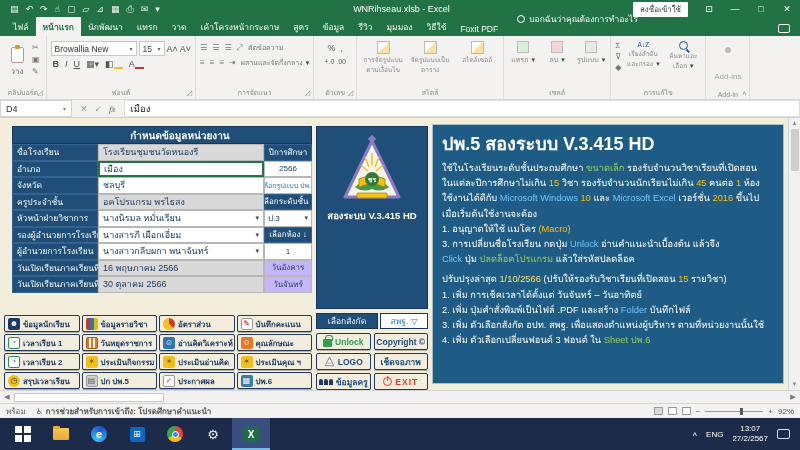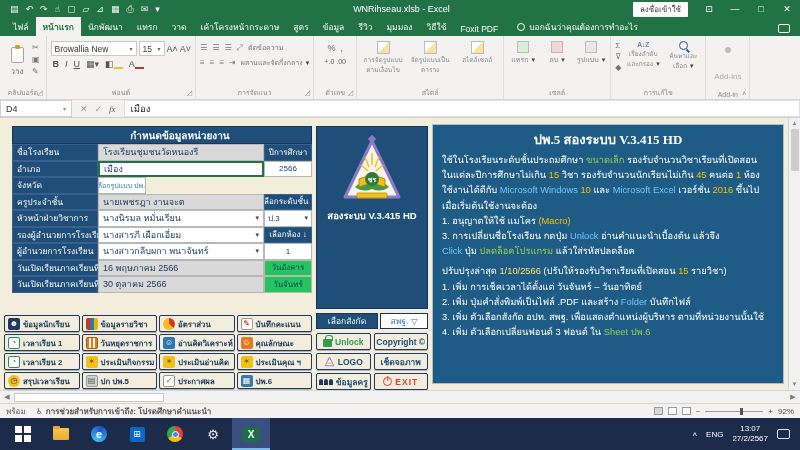--- a/index.html
+++ b/index.html
@@ -13,21 +13,21 @@
   .qat span{line-height:18px;}
   .tb-title{flex:1;text-align:center;font-size:9px;}
   .signin{background:#fff;color:#333;font-size:8px;padding:1px 7px;margin-right:8px;border-radius:1px;}
   .winbtns{display:flex;align-items:center;gap:0;}
   .winbtn{width:26px;text-align:center;font-size:9px;line-height:18px;}
 
   
   .tabrow{height:18px;background:#217346;display:flex;align-items:flex-end;color:#fff;padding-left:6px;}
   .rtab{font-size:8.5px;padding:3px 7px 2px;white-space:nowrap;}
   .rtab.active{background:#f3f2f1;color:#217346;font-weight:bold;}
-  .tellme{display:flex;align-items:center;gap:4px;font-size:8.5px;margin-left:12px;padding-bottom:2px;}
+  .tellme{display:flex;align-items:center;gap:4px;font-size:8.5px;margin-left:12px;padding-bottom:10px;}
   .pin-ic{width:8px;height:8px;border:1px solid #fff;border-radius:50%;display:inline-block;}
   .tab-spacer{flex:1;}
   .comment-ic{width:12px;height:9px;border:1px solid #fff;border-radius:2px;margin:0 10px 3px 0;}
 
   
   .ribbon{height:64px;background:#f3f2f1;border-bottom:1px solid #d6d6d6;display:flex;color:#444;}
   .rgroup{position:relative;border-right:1px solid #dcdcdc;padding:3px 4px 11px;}
   .rg-label{position:absolute;bottom:1px;left:0;right:0;text-align:center;font-size:7px;color:#8a8a8a;white-space:nowrap;}
   .paste-big{display:flex;flex-direction:column;align-items:center;justify-content:center;width:26px;height:46px;font-size:8px;color:#555;}
   .clip-ic{width:13px;height:16px;background:#fff;border:1px solid #b99;border-radius:2px;position:relative;margin-bottom:2px;}
@@ -75,21 +75,21 @@
   .sheet{position:relative;height:272px;background:#f2eedb;overflow:hidden;}
 
   .form{position:absolute;left:12px;top:8px;width:300px;}
   .form-header{background:#1f4e79;color:#fff;text-align:center;font-size:10px;height:18px;line-height:18px;border:1px solid #16365c;font-weight:bold;padding-left:36px;}
   .frow{display:flex;height:16.5px;}
   .f-label{width:86px;background:#1f4e79;color:#fff;font-size:8.5px;display:flex;align-items:center;padding:0 4px;border:0.5px solid #36618e;white-space:nowrap;}
   .f-value{flex:1;background:#d9d9d9;color:#17375e;font-size:9px;display:flex;align-items:center;padding:0 4px;border:0.5px solid #b7b7b7;white-space:nowrap;overflow:hidden;}
   .f-value.white{background:#fff;}
   .f-value.sel{background:#fff;border:2px solid #217346;}
   .f-value.tiny{font-size:6.3px;}
-  .f-right{width:48px;background:#22c55e;color:#17375e;font-size:8px;display:flex;align-items:center;justify-content:center;border:0.5px solid #b7b7b7;white-space:nowrap;overflow:hidden;}
+  .f-right{width:48px;background:#c4b5fd;color:#17375e;font-size:8px;display:flex;align-items:center;justify-content:center;border:0.5px solid #b7b7b7;white-space:nowrap;overflow:hidden;}
   .f-right.dark{background:#1f4e79;color:#fff;border-color:#36618e;}
   .f-right.white{background:#fff;}
   .f-right.blue{background:#fff;color:#2e75b6;font-size:7px;}
   .dd::after{content:"▾";margin-left:auto;color:#444;font-size:7px;padding-left:2px;}
   .ddc::after{content:"▾";color:#444;font-size:7px;padding-left:3px;}
 
   .btn-grid{position:absolute;left:4px;top:197px;width:308px;display:grid;grid-template-columns:repeat(4,1fr);gap:2px;}
   .gbtn{height:17px;background:#f2eddd;border:1px solid #1f3864;border-radius:2px;display:flex;align-items:center;gap:3px;padding:0 3px;font-size:7.8px;color:#17375e;font-weight:bold;white-space:nowrap;overflow:hidden;box-shadow:0 1px 0 rgba(0,0,0,.25);}
   .gi{width:12px;height:12px;border-radius:2px;flex:none;display:flex;align-items:center;justify-content:center;font-size:8px;color:#fff;}
   .gi-students{background:#203864;}
@@ -119,21 +119,21 @@
   .mbtn.green{color:#2e9e4f;}
   .mbtn.red{color:#e03c31;letter-spacing:1px;text-align:center;}
   .lock-ic{width:9px;height:8px;background:#2e9e4f;border-radius:1px;position:relative;margin-top:3px;}
   .lock-ic::before{content:"";position:absolute;top:-4px;left:1.5px;width:6px;height:5px;border:1.5px solid #2e9e4f;border-bottom:none;border-radius:3px 3px 0 0;}
   .power-ic{width:9px;height:9px;border:1.5px solid #e03c31;border-radius:50%;position:relative;}
   .power-ic::before{content:"";position:absolute;left:50%;top:-2px;width:1.5px;height:5px;background:#e03c31;transform:translateX(-50%);}
   .ppl-ic{display:flex;gap:1px;}
   .ppl-ic i{width:4px;height:6px;background:#203864;border-radius:2px 2px 0 0;}
 
   .info{position:absolute;left:432px;top:6px;width:352px;height:260px;background:#1e5c86;border:1px solid #a8c0cf;padding:3px 9px;color:#fff;}
-  .info-title{text-align:center;font-size:13px;font-weight:bold;margin:1px 0 3px;font-family:Liberation Serif, serif;}
+  .info-title{text-align:left;font-size:18px;font-weight:bold;margin:1px 0 3px;}
   .info-line{font-size:9.3px;line-height:15.2px;white-space:nowrap;overflow:hidden;}
   .info-line:empty{height:5px;}
   .sg{color:#92d050;} .so{color:#ffc000;} .sb{color:#6fc7ff;} .sy{color:#ffe070;}
 
   .vscroll{position:absolute;right:0;top:0;bottom:0;width:12px;background:#f1f1f1;border-left:1px solid #d4d4d4;display:flex;flex-direction:column;align-items:center;font-size:6px;color:#888;}
   .vs-btn{height:11px;line-height:11px;}
   .vs-thumb{width:8px;height:42px;background:#cdcdcd;border-radius:1px;}
   .vs-fill{flex:1;}
 
   
@@ -378,25 +378,26 @@
         <div class="f-value">โรงเรียนชุมชนวัดหนองรี</div>
         <div class="f-right dark">ปีการศึกษา</div>
       </div>
       <div class="frow">
         <div class="f-label">อำเภอ</div>
         <div class="f-value sel">เมือง</div>
         <div class="f-right white" style="justify-content:center;">2566</div>
       </div>
       <div class="frow">
         <div class="f-label">จังหวัด</div>
+        <div class="f-value white">ชลบุรี</div>
         <div class="f-right blue">เลือกรูปแบบ ปพ.↓</div>
       </div>
       <div class="frow">
         <div class="f-label">ครูประจำชั้น</div>
-        <div class="f-value">นายเพชรฎา งานจะต</div>
+        <div class="f-value">อคโปรแกรม พรไธสง</div>
         <div class="f-right dark">เลือกระดับชั้น ↓</div>
       </div>
       <div class="frow">
         <div class="f-label">หัวหน้าฝ่ายวิชาการ</div>
         <div class="f-value white dd">นางนิรมล หมั่นเรียน</div>
         <div class="f-right white dd" style="padding:0 3px;justify-content:center;">ป.3</div>
       </div>
       <div class="frow">
         <div class="f-label">รองผู้อำนวยการโรงเรียน</div>
         <div class="f-value white dd">นางสารภี เผือกเอี่ยม</div>

